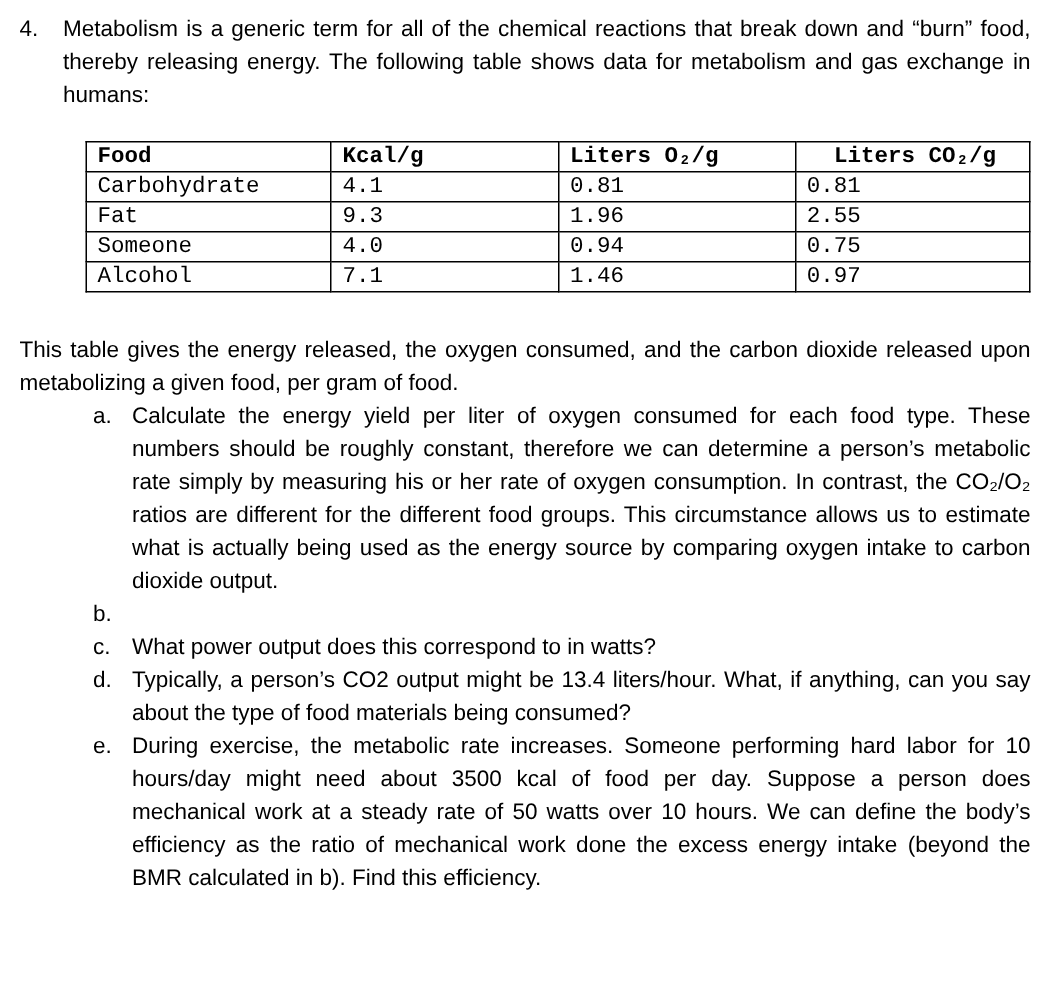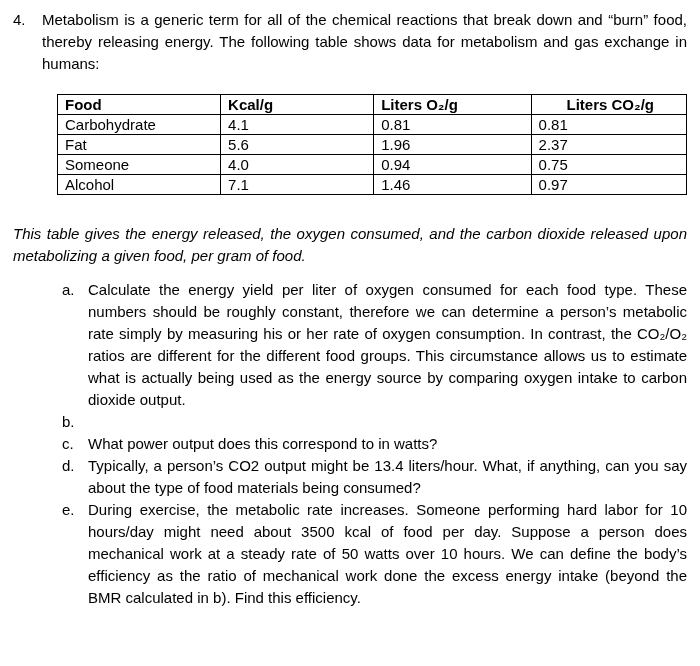--- a/index.html
+++ b/index.html
@@ -42,31 +42,31 @@
   th, td {
     border: 1.5px solid #000000;
     height: 19px;
     line-height: 18px;
     padding: 0 4px 0 7px;
     text-align: left;
     vertical-align: middle;
     font-size: 15px;
     white-space: nowrap;
     overflow: hidden;
+    font-family: Liberation Mono, monospace;
   }
   th { font-weight: 700; }
   .col-food { width: 156px; }
   .col-kcal { width: 149px; }
   .col-o2   { width: 151px; }
   .col-co2  { width: 148px; text-align: center; }
   
   .after-table {
-    margin: 28px 0 12px 0;
+    margin: 28px 0 0 0;
     text-align: justify;
-    font-style: italic;
   }
   
   .subpart {
     display: flex;
   }
   .subpart-label {
     flex: none;
     width: 26px;
     margin-left: 49px; 
   }
@@ -97,23 +97,23 @@
       </thead>
       <tbody>
         <tr>
           <td>Carbohydrate</td>
           <td>4.1</td>
           <td>0.81</td>
           <td>0.81</td>
         </tr>
         <tr>
           <td>Fat</td>
-          <td>5.6</td>
+          <td>9.3</td>
           <td>1.96</td>
-          <td>2.37</td>
+          <td>2.55</td>
         </tr>
         <tr>
           <td>Someone</td>
           <td>4.0</td>
           <td>0.94</td>
           <td>0.75</td>
         </tr>
         <tr>
           <td>Alcohol</td>
           <td>7.1</td>

